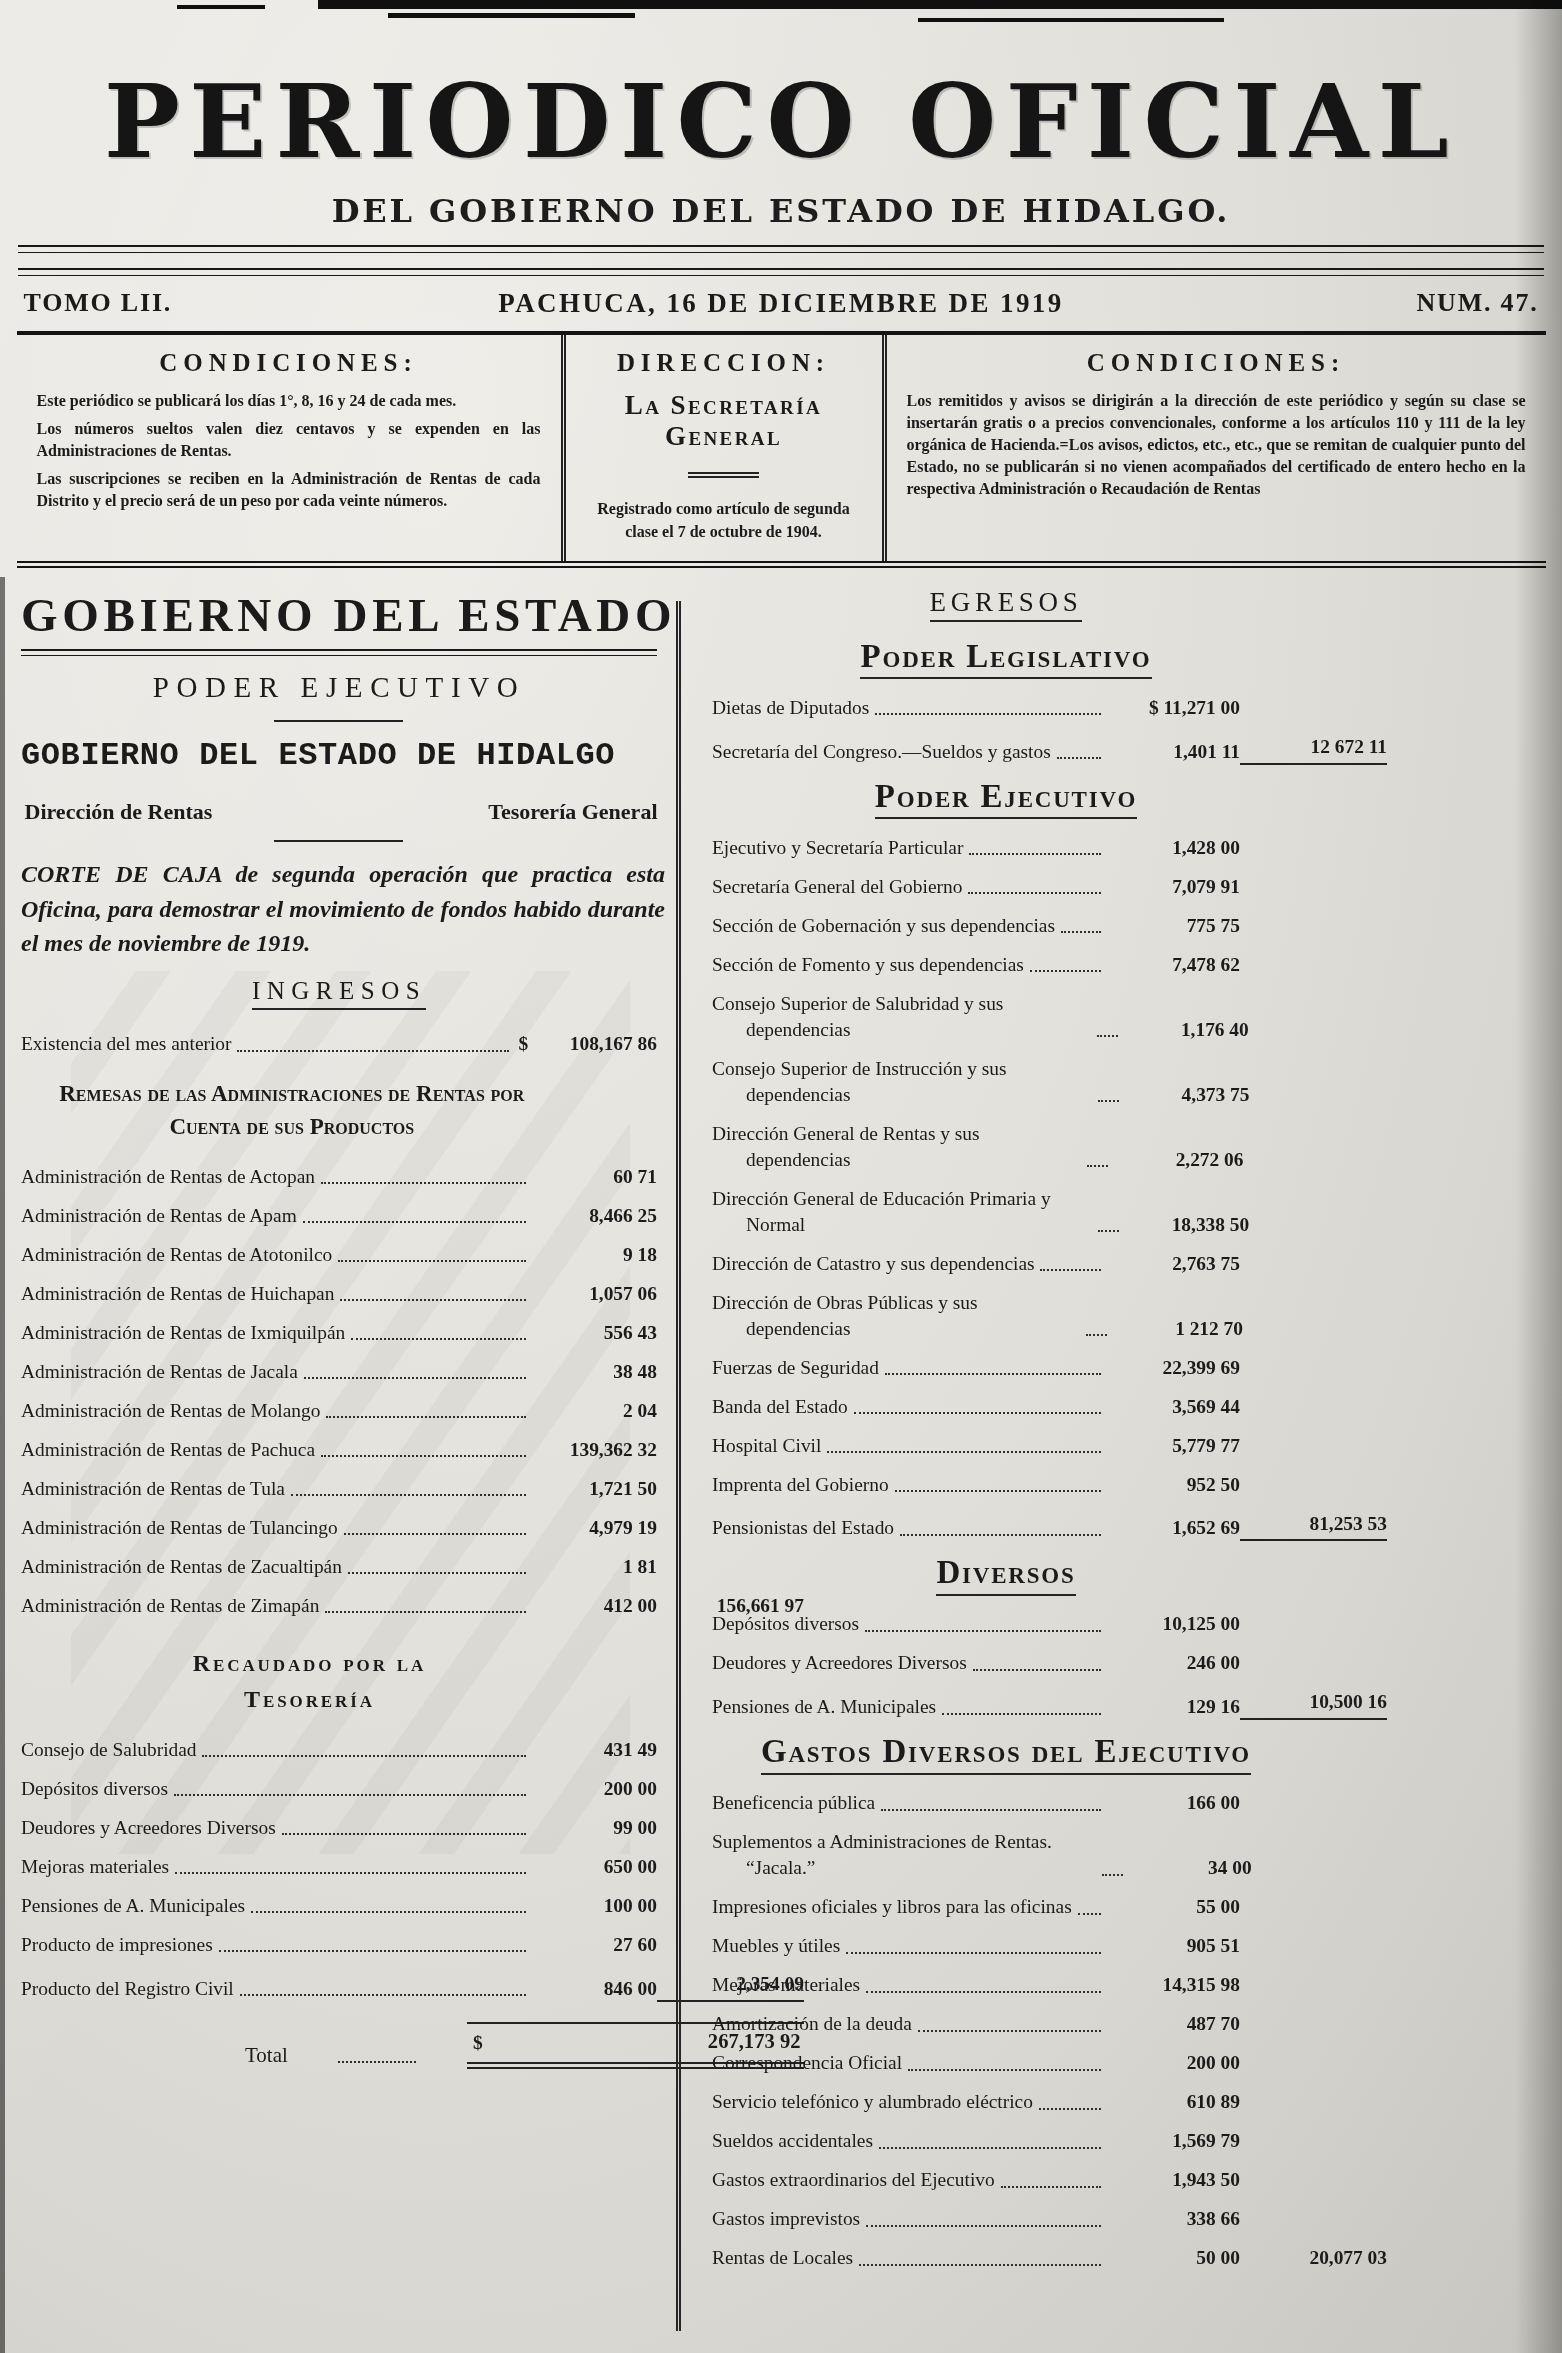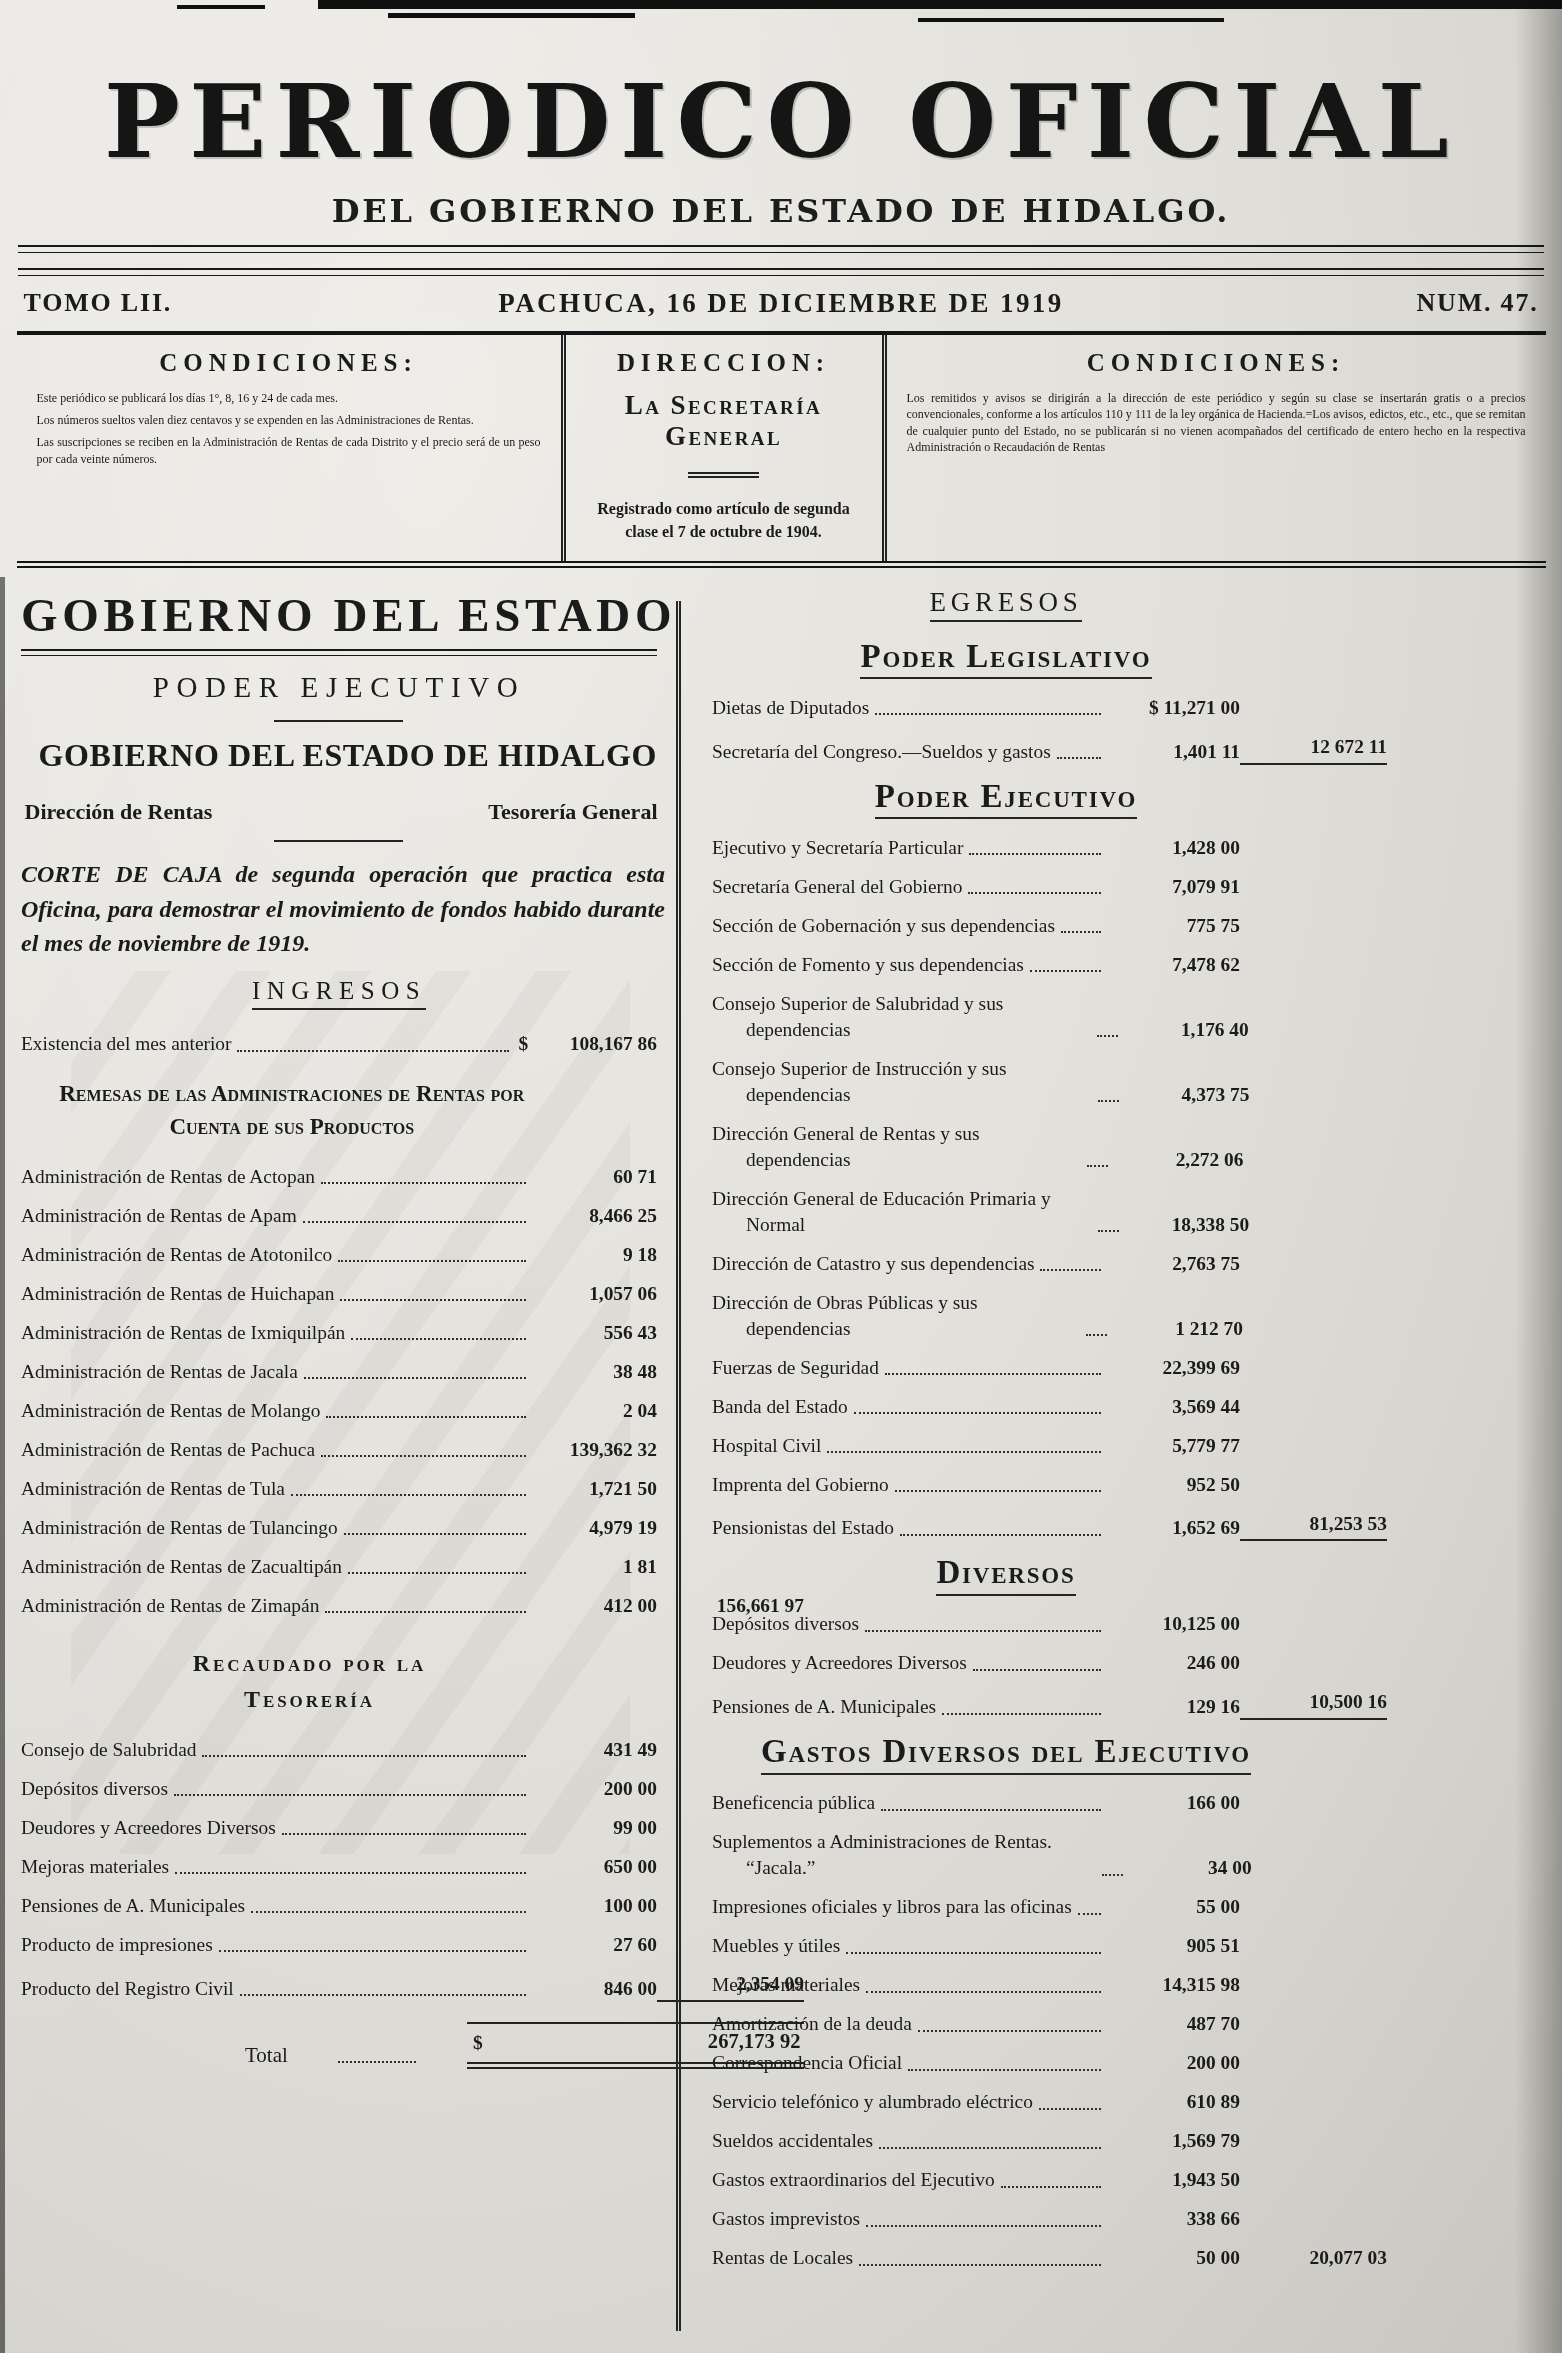--- a/index.html
+++ b/index.html
@@ -30,35 +30,35 @@
   .tomo-row .cell-c{flex:1;text-align:center;font-size:27px;letter-spacing:2.4px;}
   .tomo-row .cell-r{width:247px;text-align:right;font-size:26px;letter-spacing:1.8px;}
   
   .boxes{display:flex;margin:11.8px 16.5px 0 16.5px;border-top:4.7px solid #141414;border-bottom:7px double #141414;}
   .box{box-sizing:border-box;padding:14px 20px 17.7px 20px;}
   .box+.box{border-left:5.3px double #222;}
   .box-l{width:544px;}
   .box-m{width:321px;text-align:center;}
   .box-r{flex:1;}
   .box-title{text-align:center;font-size:25px;font-weight:700;letter-spacing:5.9px;margin-bottom:13px;}
-  .box-p{font-size:12px;font-weight:400;line-height:1.38;text-align:justify;margin:0 0 5.9px 0;}
+  .box-p{font-size:16px;font-weight:700;line-height:1.38;text-align:justify;margin:0 0 5.9px 0;}
   .box-org{font-variant:small-caps;font-size:27px;font-weight:700;letter-spacing:2.4px;margin-top:3.5px;}
   .box-eq{width:71px;border-top:2.4px solid #222;border-bottom:2.4px solid #222;height:2.9px;margin:20px auto;}
   .box-note{font-size:16px;font-weight:700;line-height:1.4;width:253px;margin:0 auto;text-align:center;}
   
   .cols{display:flex;align-items:flex-start;}
   .vdiv{position:absolute;left:676px;top:601px;height:1730px;width:0;border-left:5.3px double #262626;}
   .col-left{width:683px;box-sizing:border-box;padding:11.8px 0 0 21px;}
   .col-right{width:880px;box-sizing:border-box;padding:9.4px 177px 0 29px;}
   .banner{font-size:47px;font-weight:700;letter-spacing:4.7px;text-align:center;width:636px;margin:8.2px 0 7px 0;white-space:nowrap;}
   .banner-rule{width:636px;height:4.1px;border-top:2.4px solid #1a1a1a;border-bottom:1.8px solid #1a1a1a;margin-bottom:15.3px;}
   .power{font-size:29px;letter-spacing:7.6px;text-align:center;width:636px;margin:5.9px 0 3.5px 0;}
   .sdiv{width:129px;border-top:2.9px solid #222;margin:15.3px auto 15.3px auto;}
   .sdiv.in-left{margin-left:253px;}
-  .org-head{font-size:32px;font-weight:700;letter-spacing:0.6px;text-align:right;width:636px;margin:8.2px 0 5.9px 0;white-space:nowrap;}
+  .org-head{font-size:32px;font-weight:700;letter-spacing:0.6px;text-align:left;width:636px;margin:8.2px 0 5.9px 0;white-space:nowrap;font-family:Liberation Mono, monospace;}
   .dept-row{display:flex;justify-content:space-between;width:633px;font-size:22px;font-weight:700;margin:25px 0 3.5px 3.5px;gap:40px;}
   .intro{font-style:italic;font-weight:600;font-size:24px;line-height:1.42;width:644px;text-align:justify;margin:11.8px 0 17.7px 0;}
   .ing-title{text-align:center;width:636px;font-size:25px;letter-spacing:6.5px;margin:9.4px 0 26px 0;}
   .ing-title span,.eg-title span,.sec-head span{border-bottom:2.4px solid #242424;padding-bottom:3.5px;}
   .remesas{font-variant:small-caps;font-weight:700;font-size:23px;line-height:1.42;text-align:center;width:518px;margin:21px 0 20px 11.8px;}
   .recaudado{font-variant:small-caps;font-size:24px;letter-spacing:2.9px;text-align:center;width:530px;line-height:1.5;margin:26px 0 20px 23.5px;font-weight:600;}
   
   .ledger{width:783px;}
   .ledger-r{width:675px;}
   .lrow{display:flex;align-items:flex-end;font-size:19.4px;line-height:1.34;margin:0 0 13px 0;}

